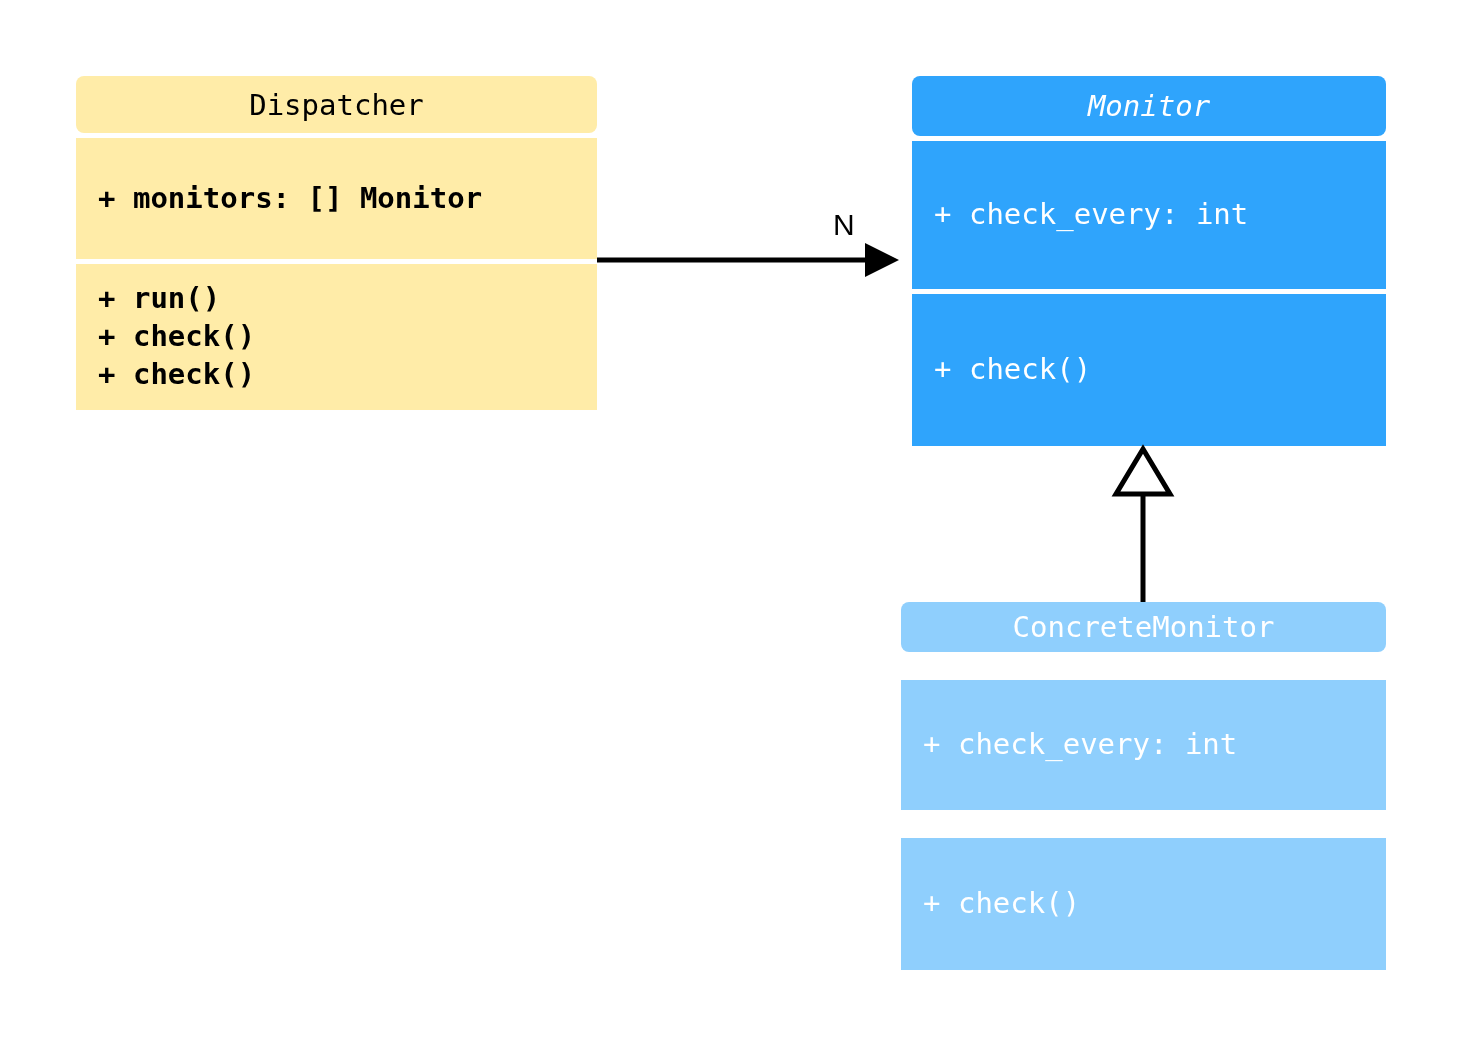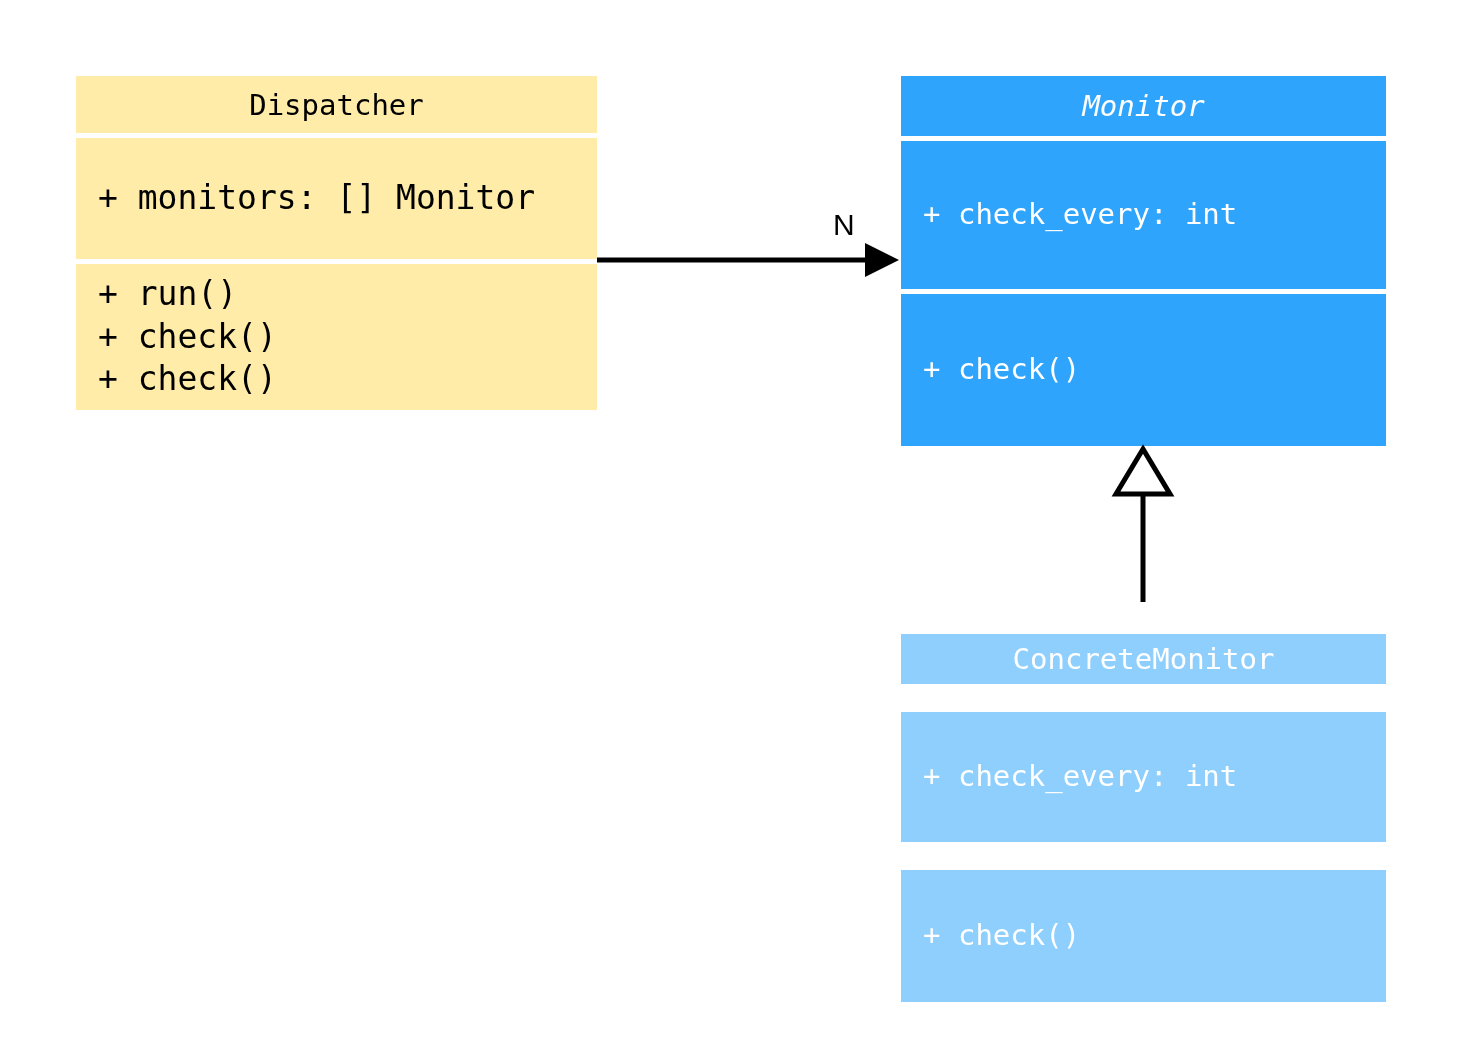--- a/index.html
+++ b/index.html
@@ -33,37 +33,38 @@
     display: flex;
     flex-direction: column;
     justify-content: center;
     font-family: "DejaVu Sans Mono", monospace;
     white-space: pre;
   }
   .compartment.title {
     align-items: center;
     justify-content: center;
     text-align: center;
+    border-radius: 8px;
   }
   .compartment.members {
     align-items: flex-start;
     padding-left: 22px;
   }
   .member-line {
     line-height: 1.30;
     white-space: pre;
   }
 
   
   .box-yellow .compartment { background: #ffeca8; color: #000000; }
   .box-yellow .compartment.title { font-size: 29px; }
-  .box-yellow .compartment.members { font-size: 33px; }
+  .box-yellow .compartment.members { font-size: 29px; font-weight: bold; }
 
   
-  .box-blue .compartment { background: #2fa4fc; color: #ffffff; }
+  .box-blue .compartment { background: #2fa4fc; color: #ffffff; margin-left: 11px; }
   .box-blue .compartment.title { font-size: 29px; font-style: italic; }
   .box-blue .compartment.members { font-size: 29px; }
 
   
   .box-lightblue .compartment { background: #8fcffd; color: #ffffff; }
   .box-lightblue .compartment.title { font-size: 29px; }
   .box-lightblue .compartment.members { font-size: 29px; }
 
   
   .connector-layer {
@@ -106,21 +107,21 @@
       <span>Monitor</span>
     </div>
     <div class="compartment members" style="height:148px;">
       <div class="member-line">+ check_every: int</div>
     </div>
     <div class="compartment members" style="height:152px;">
       <div class="member-line">+ check()</div>
     </div>
   </div>
 
-  <div class="uml-class box-lightblue" style="left:901px; top:634px; width:485px; height:368px;gap:28px;">
+  <div class="uml-class box-lightblue" style="left:901px; top:602px; width:485px; height:368px;gap:28px;">
     <div class="compartment title" style="height:57px;">
       <span>ConcreteMonitor</span>
     </div>
     <div class="compartment members" style="height:150px;">
       <div class="member-line">+ check_every: int</div>
     </div>
     <div class="compartment members" style="height:151px;">
       <div class="member-line">+ check()</div>
     </div>
   </div>

